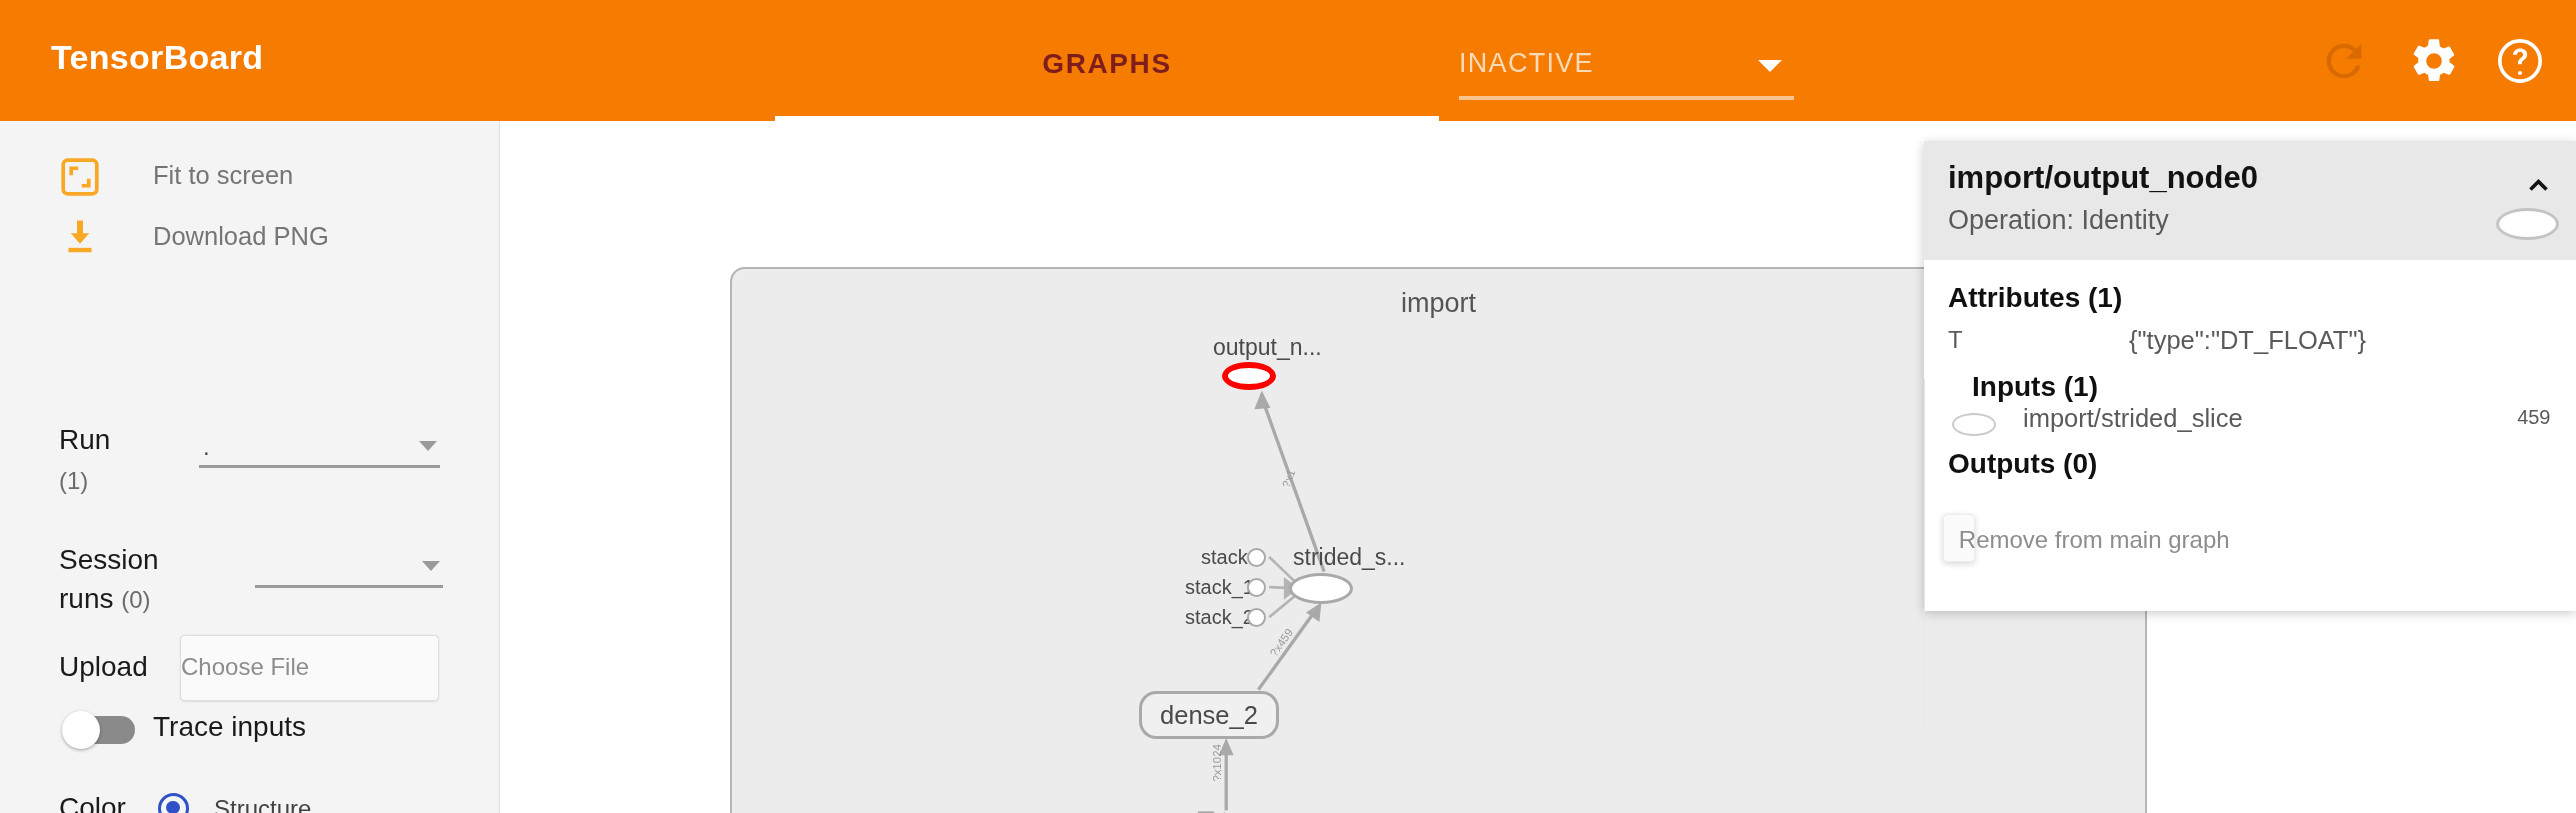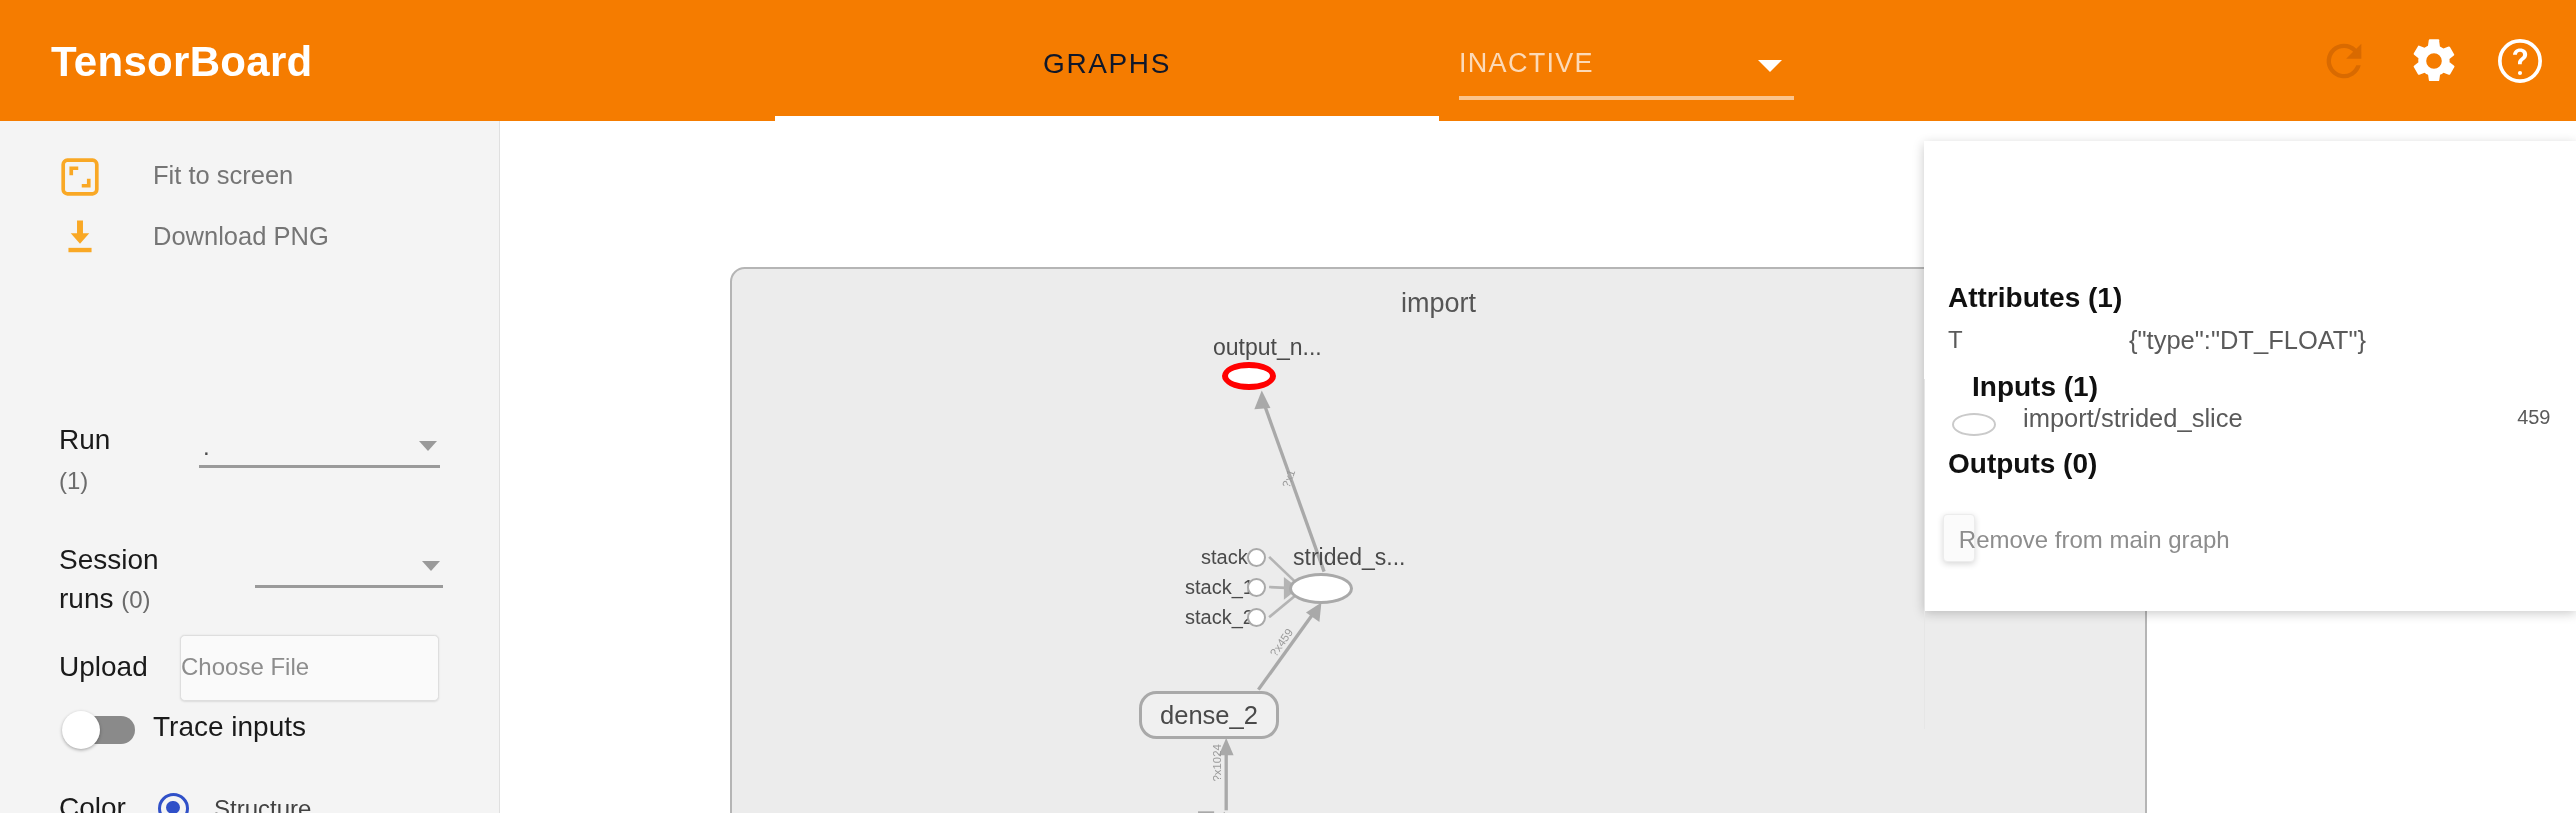--- a/index.html
+++ b/index.html
@@ -12,33 +12,33 @@
 
   
   #header {
     position: absolute; left: 0; top: 0;
     width: 2576px; height: 121px;
     background: #f57c00;
     overflow: visible;
   }
   #brand {
     position: absolute; left: 51px; top: 38px;
-    font-size: 42px; font-weight: bold; color: #ffffff;
+    font-size: 34px; font-weight: bold; color: #ffffff;
     letter-spacing: 0.3px;
     white-space: nowrap;
   }
   #tab-graphs {
     position: absolute; left: 775px; top: 0;
     width: 664px; height: 121px;
   }
   #tab-graphs .tab-label {
     position: absolute; left: 0; right: 0; top: 48px;
     text-align: center;
-    font-size: 28px; color: #0f172a; letter-spacing: 1.6px;
-    font-weight: 400;
+    font-size: 28px; color: #7f1d1d; letter-spacing: 1.6px;
+    font-weight: 700;
   }
   #tab-graphs .tab-underline {
     position: absolute; left: 0; bottom: 0;
     width: 664px; height: 4.7px; background: #ffffff;
   }
   #inactive-dropdown {
     position: absolute; left: 1459px; top: 40px;
     width: 335px; height: 60px;
   }
   #inactive-dropdown .inactive-label {
@@ -486,20 +486,30 @@
   <div class="stack-dot" id="stk2-dot"></div>
 
   <div class="dense-node" id="node-dense2">
     <span class="dn-txt">dense_2</span>
   </div>
 
 </div>
 
 <div id="info-panel">
 
+  <div id="info-header">
+    <div id="info-title">import/output_node0</div>
+    <div id="info-subtitle">Operation: Identity</div>
+    <div id="info-collapse">
+      <svg viewBox="0 0 24 24" width="35" height="35">
+        <path d="M6.5 14.8 L12 9.3 L17.5 14.8" fill="none" stroke="#141414" stroke-width="2.5"></path>
+      </svg>
+    </div>
+    <div id="info-node-glyph"></div>
+  </div>
 
   <div id="info-body">
     <div id="panel-divider"></div>
 
     <div class="info-sec-head" id="sec-attrs">Attributes (1)</div>
     <div id="attr-key">T</div>
     <div id="attr-val">{"type":"DT_FLOAT"}</div>
 
     <div class="info-sec-head" id="sec-inputs">Inputs (1)</div>
     <div id="input-glyph"></div>

